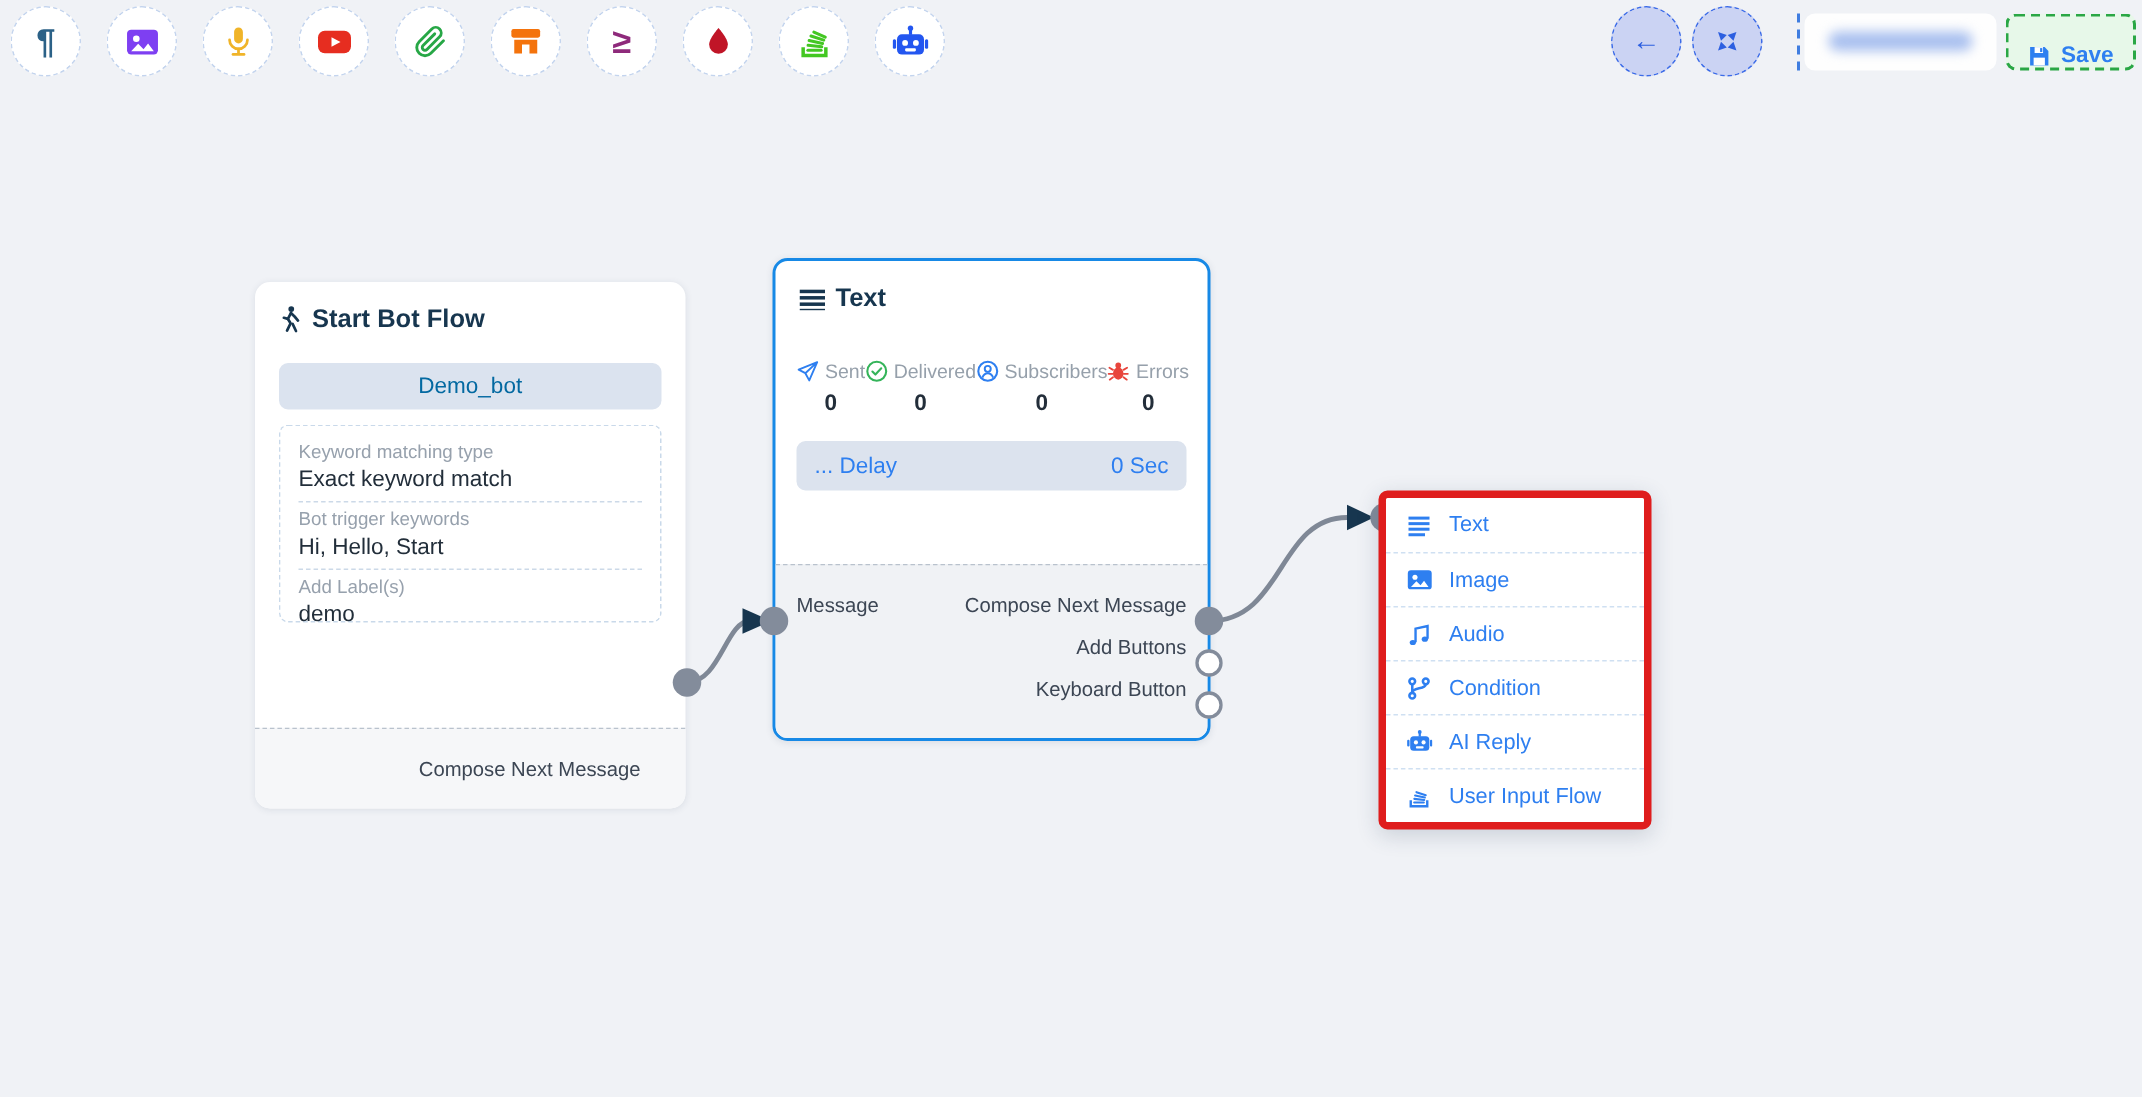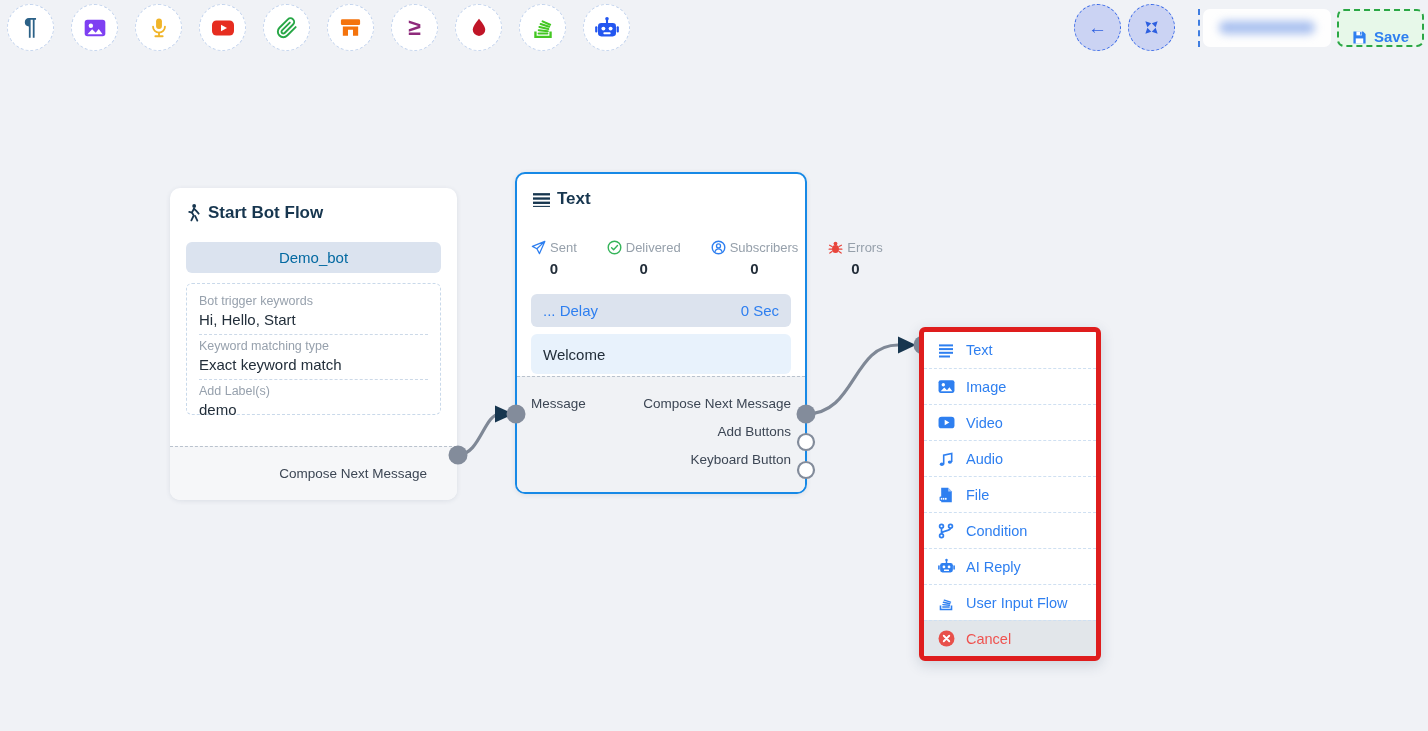--- a/index.html
+++ b/index.html
@@ -20,21 +20,21 @@
   .redacted-btn { width:128px; height:38px; border-radius:7px; background:rgba(255,255,255,.9);
     display:flex; align-items:center; justify-content:center; }
   .redacted-pill { width:96px; height:13px; border-radius:7px; background:#a9c0ef; filter:blur(4px); }
   .save-btn { margin-left:6px; width:87px; height:38px; border-radius:7px; background:#e7f8e9;
     border:2px dashed #2aa745; color:#2e7ff0; font-size:15px; font-weight:700;
     display:flex; align-items:flex-end; justify-content:center; gap:7px; cursor:pointer; }
 
   
   .node { position:absolute; background:#ffffff; border-radius:10px;
     box-shadow:0 1px 5px rgba(40,60,90,.10); z-index:2; }
-  .snode { left:170px; top:188px; width:287px; height:312px; }
+  .snode { left:170px; top:188px; width:287px; height:351px; }
   .tnode { left:515px; top:172px; width:292px; height:322px; border:2px solid #1789e6; }
 
   .node-header { position:absolute; left:16px; top:15px; display:flex; align-items:center; gap:7px;
     font-size:17px; font-weight:700; color:#17364f; }
 
   .demo-btn { position:absolute; left:16px; right:16px; top:54px; height:31px; border-radius:6px;
     background:#dbe3ef; color:#0369a1; font-size:15px; display:flex; align-items:center; justify-content:center; cursor:pointer; }
 
   .fields-box { position:absolute; left:16px; right:16px; top:95px; height:132px;
     border:1px dashed #c9d9ea; border-radius:6px; padding:6px 12px 0 12px; }
@@ -43,21 +43,21 @@
   .field-label { font-size:12.5px; color:#97a1ad; margin-bottom:3px; }
   .field-value { font-size:15px; color:#222e3a; }
 
   .snode-footer { position:absolute; left:0; right:0; bottom:0; height:54px; background:#f6f7f9;
     border-top:1px dashed #b9c2cd; border-radius:0 0 10px 10px;
     display:flex; align-items:center; justify-content:flex-end; padding-right:30px;
     font-size:13.5px; color:#3c4654; }
 
   
   .stats-row { position:absolute; left:0; right:0; top:66px; padding:0 14px;
-    display:flex; justify-content:space-between;gap:30px; }
+    display:flex; justify-content:space-between; }
   .stat { display:flex; flex-direction:column; align-items:center; gap:5px; }
   .stat-top { display:flex; align-items:center; gap:4px; font-size:13px; color:#96a0ab; }
   .stat-val { font-size:15px; font-weight:700; color:#232e3a; }
 
   .delay-row { position:absolute; left:14px; right:14px; top:120px; height:33px; border-radius:6px;
     background:#dce3ee; display:flex; align-items:center; justify-content:space-between;
     padding:12px 12px; color:#2e7ff0; font-size:15px; cursor:pointer; }
   .welcome-row { position:absolute; left:14px; right:14px; top:160px; height:40px; border-radius:6px;
     background:#e8f2fc; display:flex; align-items:center; padding:0 12px;
     color:#222e3a; font-size:15px; cursor:pointer; }
@@ -230,26 +230,26 @@
             <path d="M4.6 7.6L2.2 7"></path>
             <path d="M7.4 10.6l2 4.2"></path>
           </g>
         </svg>
     </span>
     <span>Start Bot Flow</span>
   </div>
   <div class="demo-btn">Demo_bot</div>
   <div class="fields-box">
     <div class="field-group">
+      <div class="field-label">Keyword matching type</div>
+      <div class="field-value">Exact keyword match</div>
+    </div>
+    <div class="field-group">
       <div class="field-label">Bot trigger keywords</div>
       <div class="field-value">Hi, Hello, Start</div>
-    </div>
-    <div class="field-group">
-      <div class="field-label">Keyword matching type</div>
-      <div class="field-value">Exact keyword match</div>
     </div>
     <div class="field-group">
       <div class="field-label">Add Label(s)</div>
       <div class="field-value">demo</div>
     </div>
   </div>
   <div class="snode-footer">
     <span>Compose Next Message</span>
   </div>
 </div>
@@ -325,23 +325,20 @@
       </div>
       <div class="stat-val">0</div>
     </div>
   </div>
 
   <div class="delay-row">
     <span>... Delay</span>
     <span>0 Sec</span>
   </div>
 
-  <div class="welcome-row">
-    <span>Welcome</span>
-  </div>
 
   <div class="tnode-footer">
     <span class="port-label p-msg">Message</span>
     <span class="port-label p-out0">Compose Next Message</span>
     <span class="port-label p-out1">Add Buttons</span>
     <span class="port-label p-out2">Keyboard Button</span>
   </div>
 </div>
 
 <svg class="wires" width="1428" height="731" viewBox="0 0 1428 731">
@@ -377,51 +374,27 @@
         <svg width="17" height="17" viewBox="0 0 16 16">
             <rect x="0.5" y="2" width="15" height="12" rx="2" fill="#2e7ff0"></rect>
             <circle cx="5" cy="6.4" r="1.6" fill="#fff"></circle>
             <path d="M2.5 12.5l3.4-3.6 2.6 2.6 2.2-2.8 2.8 3.8z" fill="#fff"></path>
           </svg>
       </span>
       <span>Image</span>
     </div>
     <div class="menu-item">
       <span class="mi-icon">
-        <svg width="17" height="17" viewBox="0 0 16 16">
-            <rect x="0.5" y="2.5" width="15" height="11" rx="3" fill="#2e7ff0"></rect>
-            <path d="M6.3 5.4l4.4 2.6-4.4 2.6z" fill="#fff"></path>
-          </svg>
-      </span>
-      <span>Video</span>
-    </div>
-    <div class="menu-item">
-      <span class="mi-icon">
         <svg width="16" height="16" viewBox="0 0 16 16">
             <path d="M5.7 13.2V4.1l8-1.7v8.5" fill="none" stroke="#2e7ff0" stroke-width="1.6"></path>
             <ellipse cx="3.9" cy="13.3" rx="2.1" ry="1.7" fill="#2e7ff0"></ellipse>
             <ellipse cx="11.9" cy="11.1" rx="2.1" ry="1.7" fill="#2e7ff0"></ellipse>
           </svg>
       </span>
       <span>Audio</span>
-    </div>
-    <div class="menu-item">
-      <span class="mi-icon">
-        <svg width="16" height="16" viewBox="0 0 16 16">
-            <path d="M3.2 0.8h7l3.6 3.8v10.6H3.2z" fill="#2e7ff0"></path>
-            <path d="M10.2 0.8l3.6 3.8h-3.6z" fill="#aacbf9"></path>
-            <rect x="1.6" y="9.6" width="8.2" height="4.4" rx="1" fill="#2e7ff0"></rect>
-            <g fill="#fff">
-              <rect x="2.8" y="10.9" width="1.4" height="1.8"></rect>
-              <rect x="4.8" y="10.9" width="1.4" height="1.8"></rect>
-              <rect x="6.8" y="10.9" width="1.8" height="1.8"></rect>
-            </g>
-          </svg>
-      </span>
-      <span>File</span>
     </div>
     <div class="menu-item">
       <span class="mi-icon">
         <svg width="16" height="16" viewBox="0 0 16 16">
             <g stroke="#2e7ff0" stroke-width="1.7" fill="none">
               <circle cx="3.5" cy="3.2" r="1.9"></circle>
               <circle cx="12.5" cy="3.2" r="1.9"></circle>
               <circle cx="3.5" cy="12.8" r="1.9"></circle>
               <path d="M3.5 5.1v5.8M12.5 5.1c0 3.6-9 2-9 5.8"></path>
             </g>
@@ -453,23 +426,14 @@
             <g stroke="#2e7ff0" stroke-width="1.4" stroke-linecap="round">
               <line x1="4.8" y1="12" x2="11.2" y2="12"></line>
               <line x1="4.9" y1="9.6" x2="11.5" y2="10.3"></line>
               <line x1="5.4" y1="7.3" x2="11.9" y2="8.7"></line>
               <line x1="6.3" y1="5.1" x2="12.5" y2="7.1"></line>
             </g>
           </svg>
       </span>
       <span>User Input Flow</span>
     </div>
-    <div class="menu-item cancel sep">
-      <span class="mi-icon">
-        <svg width="17" height="17" viewBox="0 0 16 16">
-            <circle cx="8" cy="8" r="7.5" fill="#e8504a"></circle>
-            <path d="M5.4 5.4l5.2 5.2M10.6 5.4l-5.2 5.2" stroke="#fff" stroke-width="1.7" stroke-linecap="round"></path>
-          </svg>
-      </span>
-      <span>Cancel</span>
-    </div>
   </div>
 </div>
 
 </body></html>

